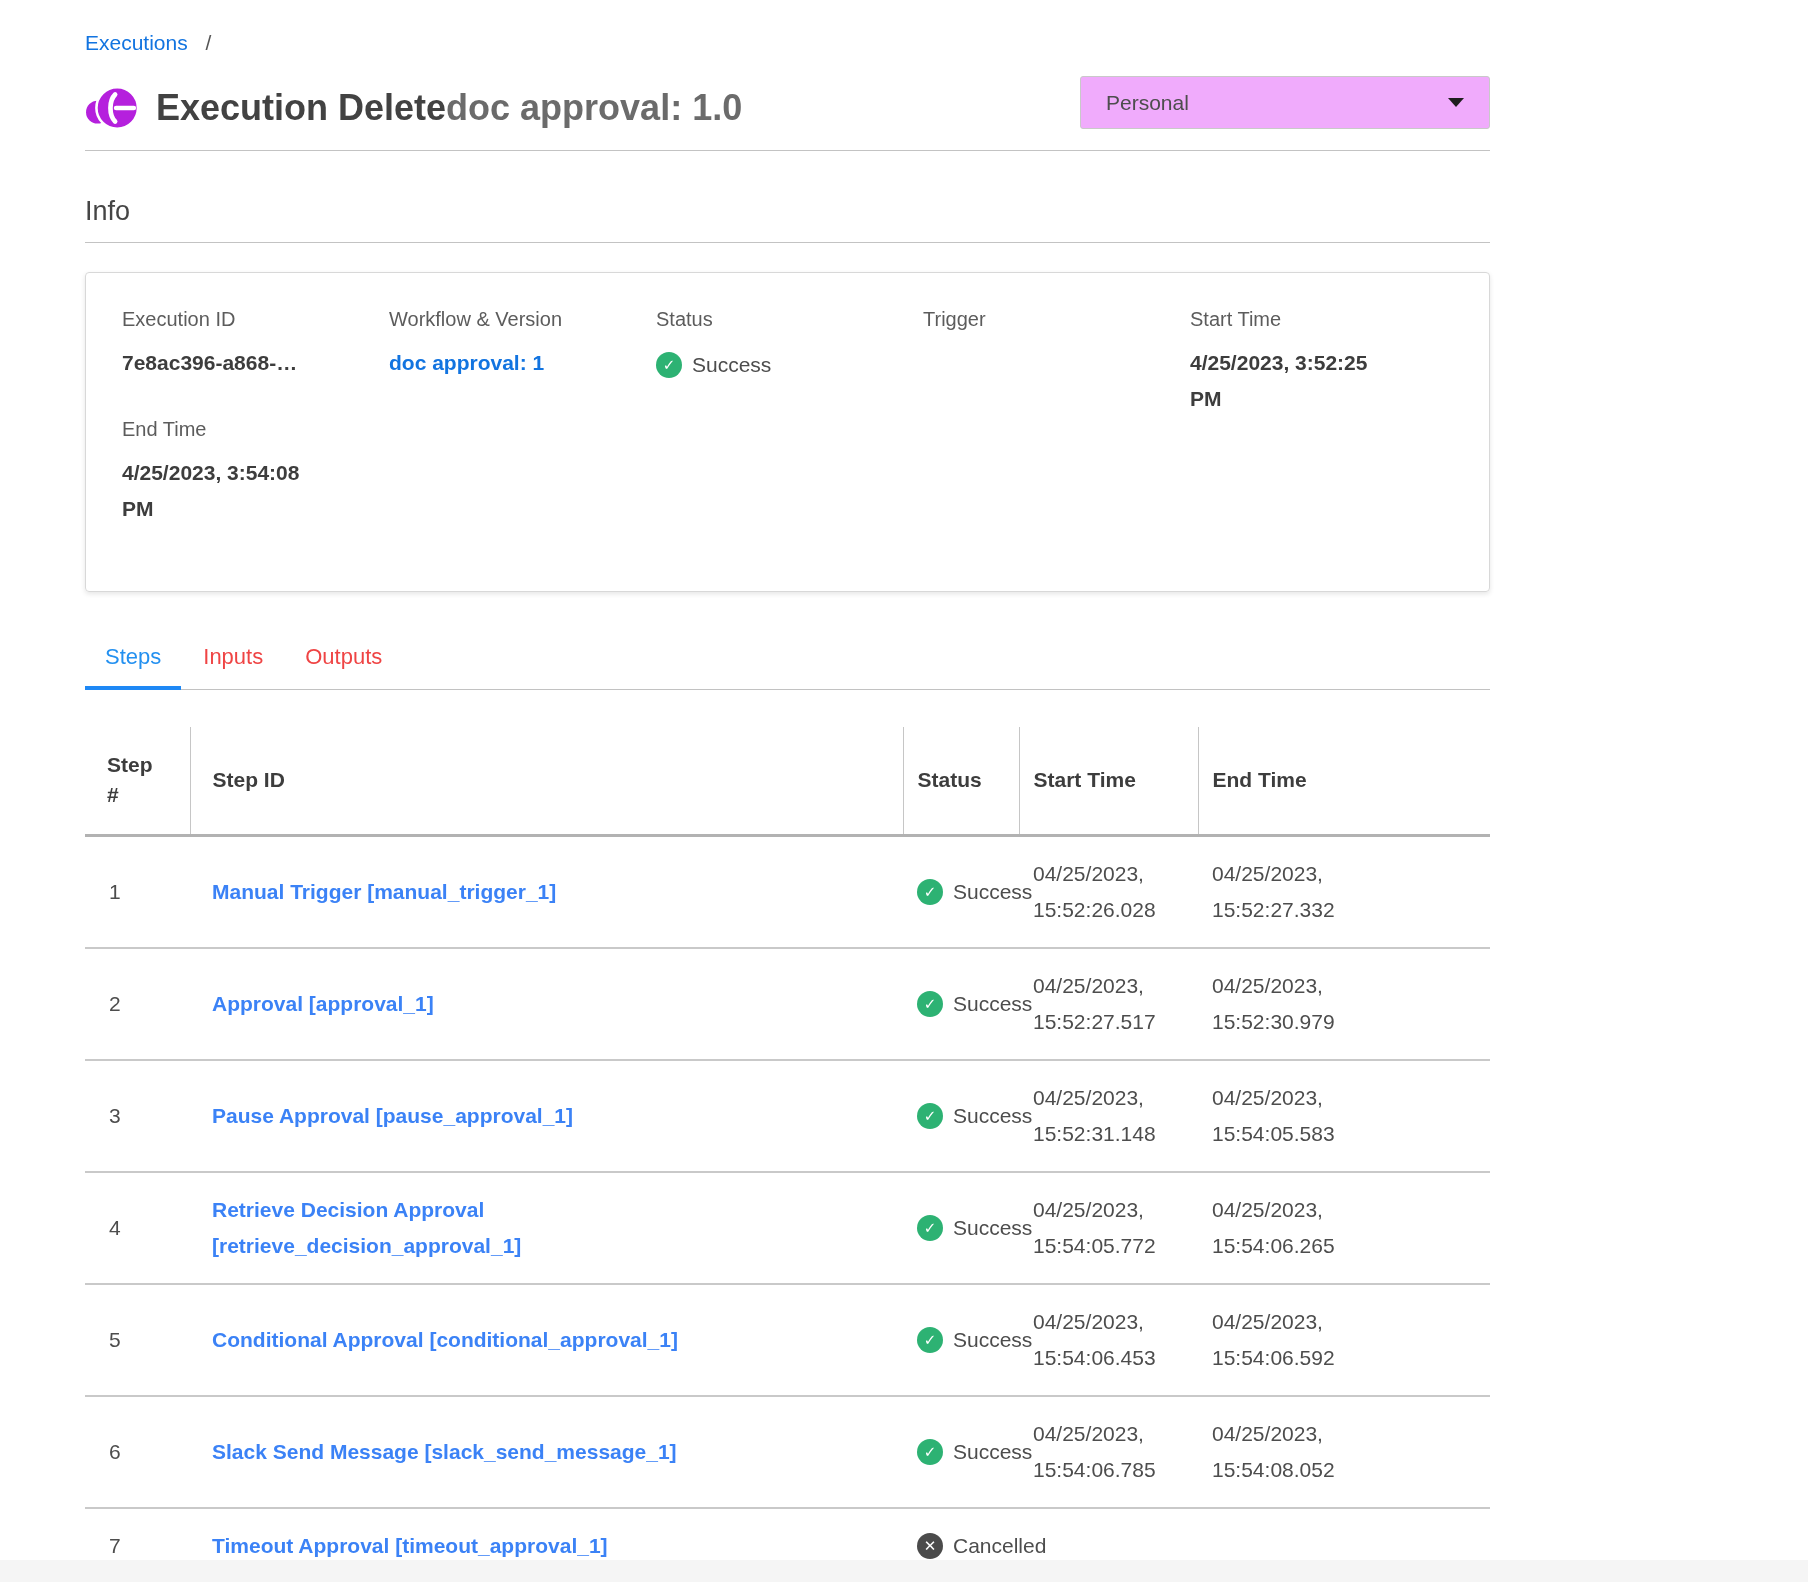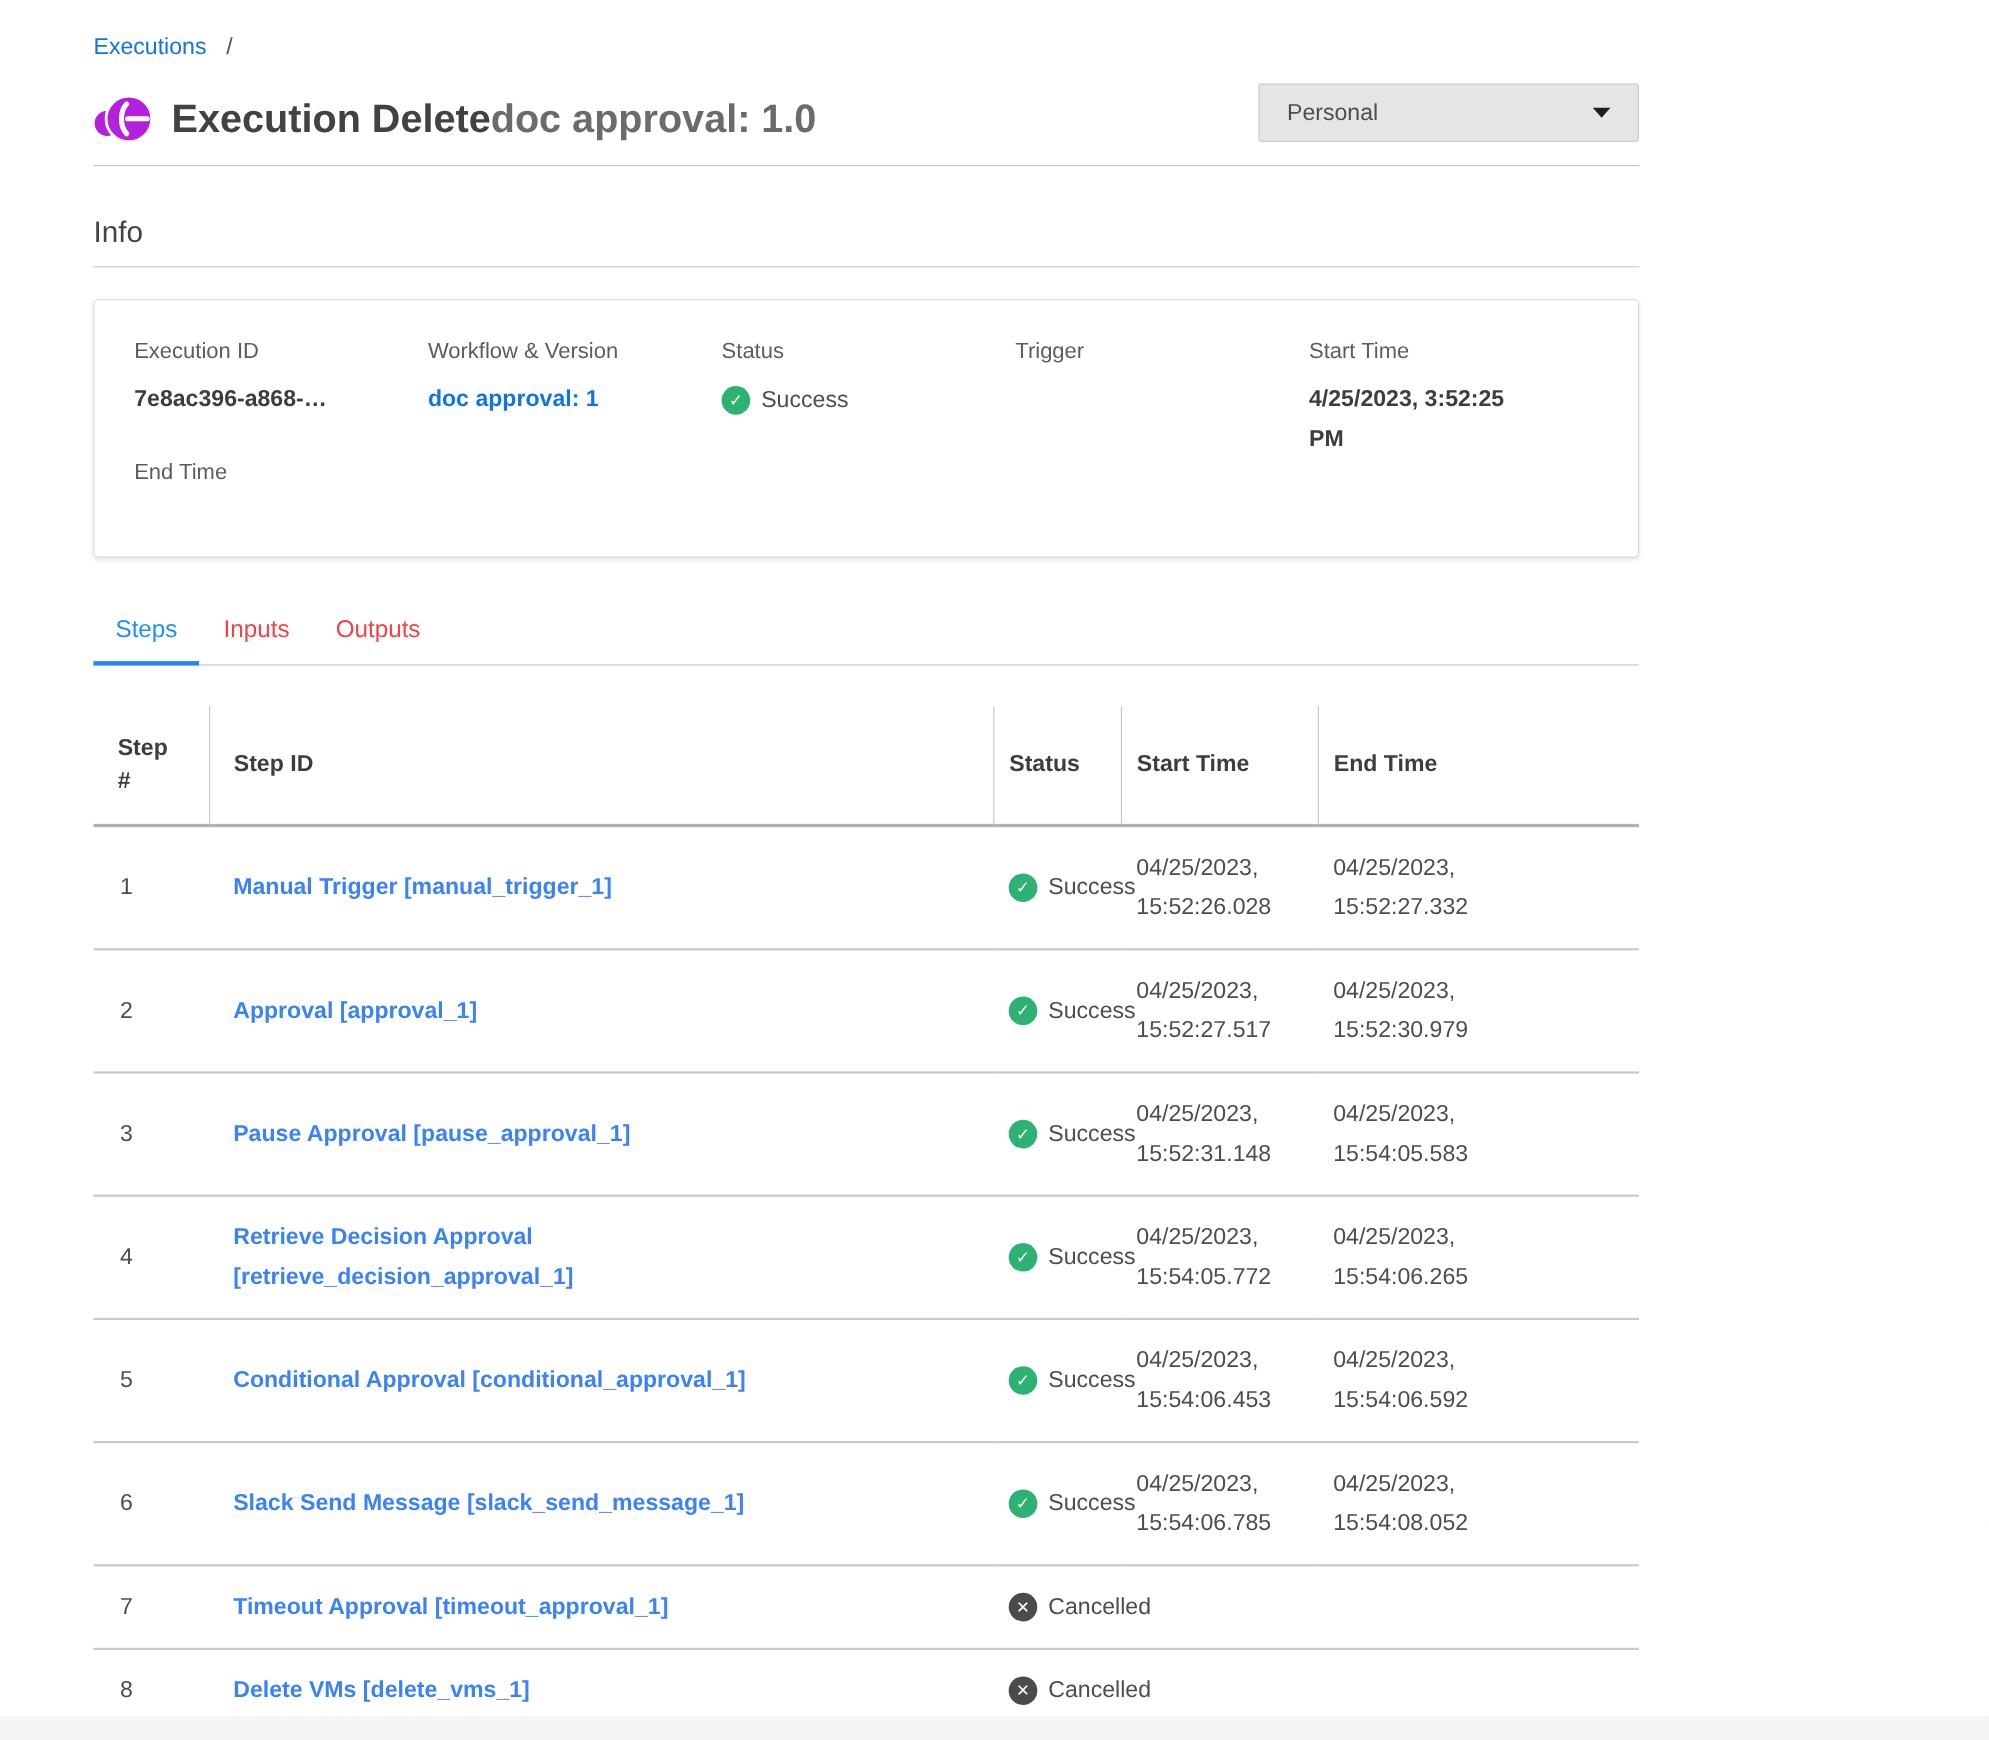--- a/index.html
+++ b/index.html
@@ -15,22 +15,22 @@
   .breadcrumb { padding-top:31px; font-size:21px; }
   .breadcrumb a { color:#1274e0; text-decoration:none; cursor:pointer; }
   .breadcrumb .sep { color:#555; margin-left:12px; }
 
   
   .title-row { margin-top:26px; display:flex; align-items:center; position:relative; height:54px; }
   .app-icon { width:54px; height:54px; margin-right:17px; flex:0 0 auto; }
   .title-row h1 { font-size:36px; font-weight:bold; color:#424242; white-space:nowrap; }
   .title-row h1 .subtitle { font-weight:bold; color:#6b6b6b; margin-left:0; }
   .select {
-    position:absolute; right:0; top:-5px; width:346px; height:53px;
-    border:1px solid #c9c9c9; border-radius:3px; background:#e5e5e5;
+    position:absolute; right:0; top:-5px; width:410px; height:53px;
+    border:1px solid #c9c9c9; border-radius:3px; background:#f0abfc;
     display:flex; align-items:center; padding:0 25px; cursor:pointer;
   }
   .select .sel-value { font-size:21px; color:#4d4d4d; flex:1; }
   .select .caret {
     width:0; height:0; border-left:8px solid transparent;
     border-right:8px solid transparent; border-top:9px solid #1e1e1e;
   }
 
   .rule { border-top:1px solid #c3c3c3; height:0; }
   .rule-1 { margin-top:15px; }
@@ -140,20 +140,21 @@
       <div>
         <div class="flabel">Trigger</div>
         <div class="fvalue plain"></div>
       </div>
       <div>
         <div class="flabel">Start Time</div>
         <div class="fvalue">4/25/2023, 3:52:25 PM</div>
       </div>
       <div>
         <div class="flabel">End Time</div>
+        <div class="fvalue">4/25/2023, 3:54:08 PM</div>
       </div>
     </div>
 
     <div class="tabs">
       <div class="tab active">Steps</div>
       <div class="tab">Inputs</div>
       <div class="tab">Outputs</div>
     </div>
 
     <table class="steps">

